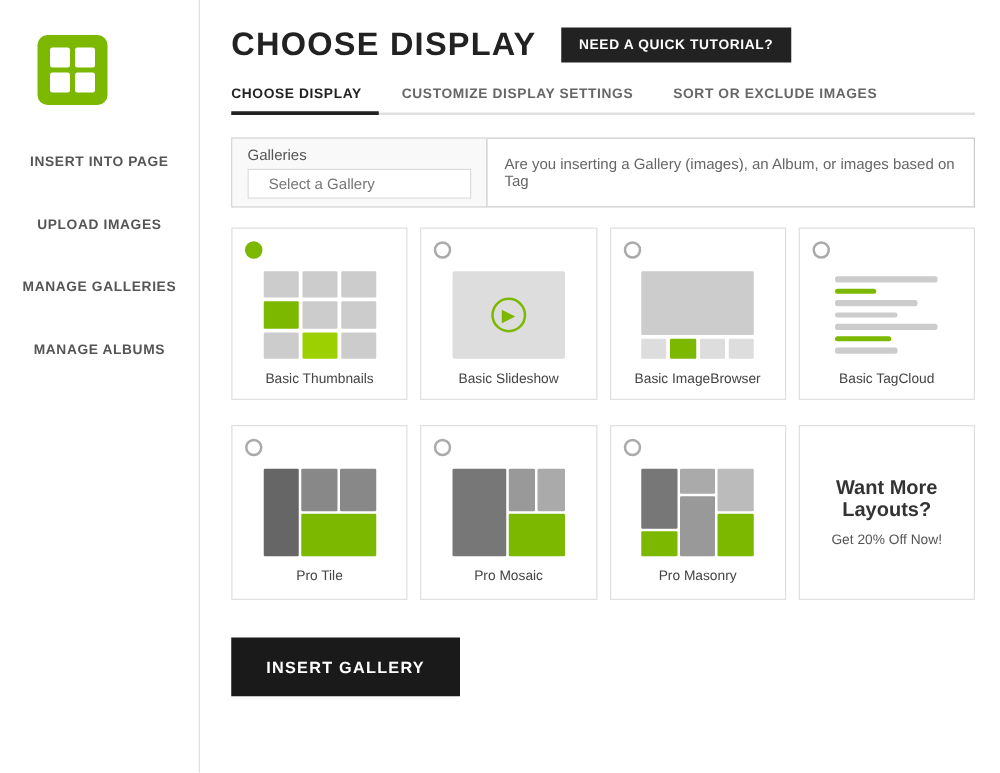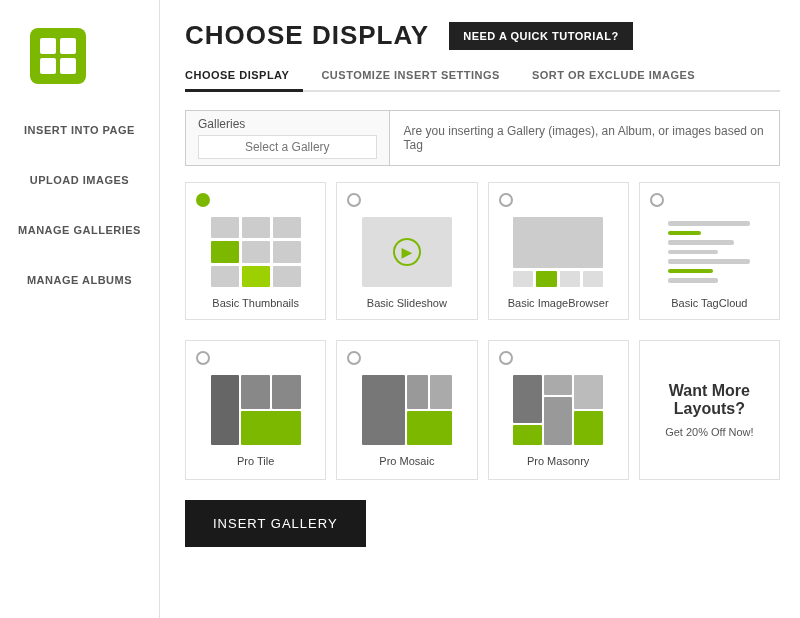--- a/index.html
+++ b/index.html
@@ -135,21 +135,20 @@
       margin-bottom: 4px;
     }
     .gallery-type-select {
       font-size: 12px;
       color: #aaa;
       padding: 4px 16px;
       border: 1px solid #ddd;
       background: #fff;
       width: 100%;
       cursor: pointer;
-      text-align: center;
     }
     .gallery-info-box {
       padding: 10px 14px;
       font-size: 12px;
       color: #666;
       display: flex;
       align-items: center;
     }
 
     
@@ -351,25 +350,26 @@
     .upgrade-discount {
       font-size: 11px;
       color: #555;
     }
 
     
     .insert-gallery-btn {
       background: #1a1a1a;
       color: #fff;
       font-size: 13px;
-      font-weight: normal;
+      font-weight: bold;
       padding: 16px 28px;
       border: none;
       cursor: pointer;
       letter-spacing: 1px;
+      margin-top: 10px;
     }
 
     
     .gallery-row2 {
       display: grid;
       grid-template-columns: repeat(4, 1fr);
       gap: 10px;
       margin-bottom: 20px;
     }
   </style>
@@ -398,21 +398,21 @@
 
   
   <div class="header">
     <h1 class="page-title">CHOOSE DISPLAY</h1>
     <button class="tutorial-btn">NEED A QUICK TUTORIAL?</button>
   </div>
 
   
   <div class="nav-tabs">
     <div class="nav-tab active">CHOOSE DISPLAY</div>
-    <div class="nav-tab">CUSTOMIZE INSERT SETTINGS</div>
+    <div class="nav-tab">CUSTOMIZE DISPLAY SETTINGS</div>
     <div class="nav-tab">SORT OR EXCLUDE IMAGES</div>
   </div>
 
   
   <div class="gallery-selector">
     <div class="gallery-type-box">
       <div class="gallery-type-label">Galleries</div>
       <input class="gallery-type-select" type="text" placeholder="Select a Gallery" style="">
     </div>
     <div class="gallery-info-box">Are you inserting a Gallery (images), an Album, or images based on Tag</div>

